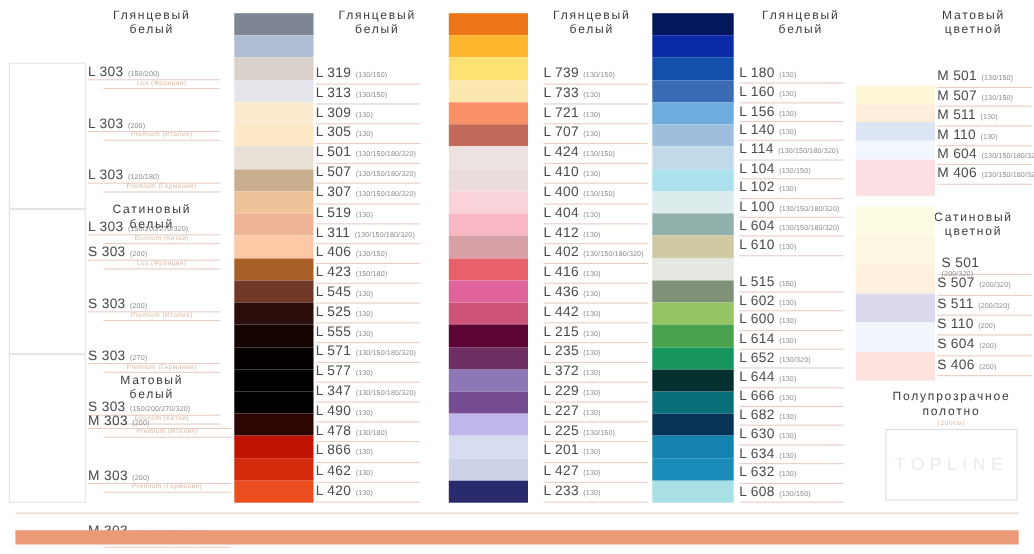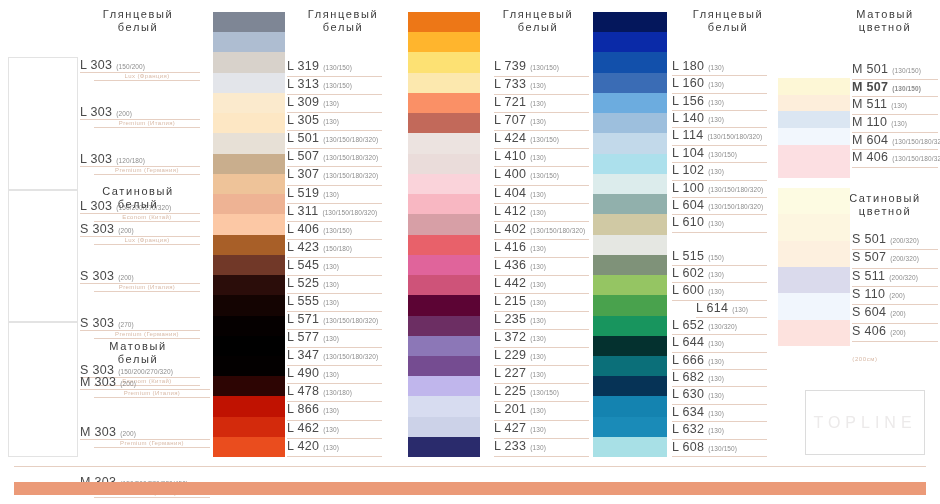--- a/index.html
+++ b/index.html
@@ -556,21 +556,21 @@
         <span class="code-sizes">(150)</span>
       </div>
       <div class="code-row" style="height: 4.54545%;">
         <span class="code-name">L 602</span>
         <span class="code-sizes">(130)</span>
       </div>
       <div class="code-row" style="height: 4.54545%;">
         <span class="code-name">L 600</span>
         <span class="code-sizes">(130)</span>
       </div>
-      <div class="code-row" style="height: 4.54545%; margin-left: 24px;">
+      <div class="code-row" style="height: 4.54545%;">
         <span class="code-name">L 614</span>
         <span class="code-sizes">(130)</span>
       </div>
       <div class="code-row" style="height: 4.54545%;">
         <span class="code-name">L 652</span>
         <span class="code-sizes">(130/320)</span>
       </div>
       <div class="code-row" style="height: 4.54545%;">
         <span class="code-name">L 644</span>
         <span class="code-sizes">(130)</span>
@@ -611,21 +611,21 @@
       <div class="swatch" title="M 511" style="background: rgb(219, 230, 242);"></div>
       <div class="swatch" title="M 110" style="background: rgb(242, 247, 253);"></div>
       <div class="swatch" title="M 604" style="background: rgb(252, 223, 226);"></div>
       <div class="swatch" title="M 406" style="background: rgb(252, 223, 226);"></div>
     </div>
   <div class="label-col" style="left:852px; top:62px; width:86px; height:106px;">
       <div class="code-row" style="height: 16.6667%;">
         <span class="code-name">M 501</span>
         <span class="code-sizes">(130/150)</span>
       </div>
-      <div class="code-row" style="height: 16.6667%; font-weight: bold;">
+      <div class="code-row" style="height: 16.6667%;">
         <span class="code-name">M 507</span>
         <span class="code-sizes">(130/150)</span>
       </div>
       <div class="code-row" style="height: 16.6667%;">
         <span class="code-name">M 511</span>
         <span class="code-sizes">(130)</span>
       </div>
       <div class="code-row" style="height: 16.6667%;">
         <span class="code-name">M 110</span>
         <span class="code-sizes">(130)</span>
@@ -646,21 +646,21 @@
   </div>
   <div class="swatch-stack" style="left:778px; top:188px; width:72px; height:158px;">
       <div class="swatch" title="S 501" style="background: rgb(253, 251, 226);"></div>
       <div class="swatch" title="S 507" style="background: rgb(253, 246, 224);"></div>
       <div class="swatch" title="S 511" style="background: rgb(253, 240, 223);"></div>
       <div class="swatch" title="S 110" style="background: rgb(218, 218, 236);"></div>
       <div class="swatch" title="S 604" style="background: rgb(241, 246, 253);"></div>
       <div class="swatch" title="S 406" style="background: rgb(253, 226, 222);"></div>
     </div>
   <div class="label-col" style="left:852px; top:232px; width:86px; height:110px;">
-      <div class="code-row" style="height: 16.6667%;">
+      <div class="code-row" style="height: 16.6667%; flex-direction: column;">
         <span class="code-name">S 501</span>
         <span class="code-sizes">(200/320)</span>
       </div>
       <div class="code-row" style="height: 16.6667%;">
         <span class="code-name">S 507</span>
         <span class="code-sizes">(200/320)</span>
       </div>
       <div class="code-row" style="height: 16.6667%;">
         <span class="code-name">S 511</span>
         <span class="code-sizes">(200/320)</span>
@@ -673,20 +673,22 @@
         <span class="code-name">S 604</span>
         <span class="code-sizes">(200)</span>
       </div>
       <div class="code-row" style="height: 16.6667%;">
         <span class="code-name">S 406</span>
         <span class="code-sizes">(200)</span>
       </div>
     </div>
 
   <div class="heading-abs" style="left:795px; top:355px; width:140px;">
+    <div class="section-title">Полупрозрачное
+полотно</div>
     <div style="font-size:6px; color:#d8b9a6; letter-spacing:0.6px; margin-top:1px;">(200см)</div>
   </div>
   <div class="translucent-box" style="left:805px; top:390px; width:120px; height:65px;">
     <span class="watermark">TOPLINE</span>
   </div>
 
   <div class="hr-thin" style="left:14px; top:466px; width:912px;"></div>
   <div class="bottom-bar" style="left:14px; top:482px; width:912px; height:13px;"></div>
 
 </div>

